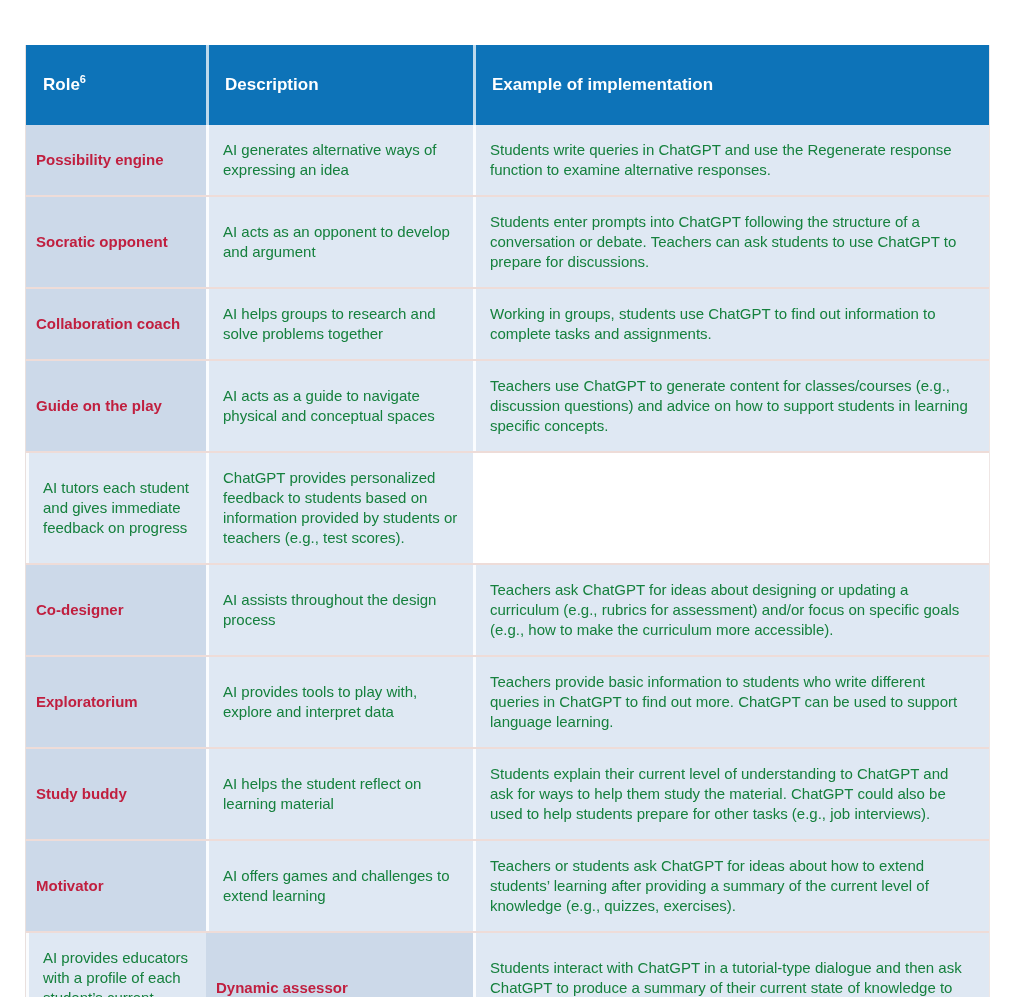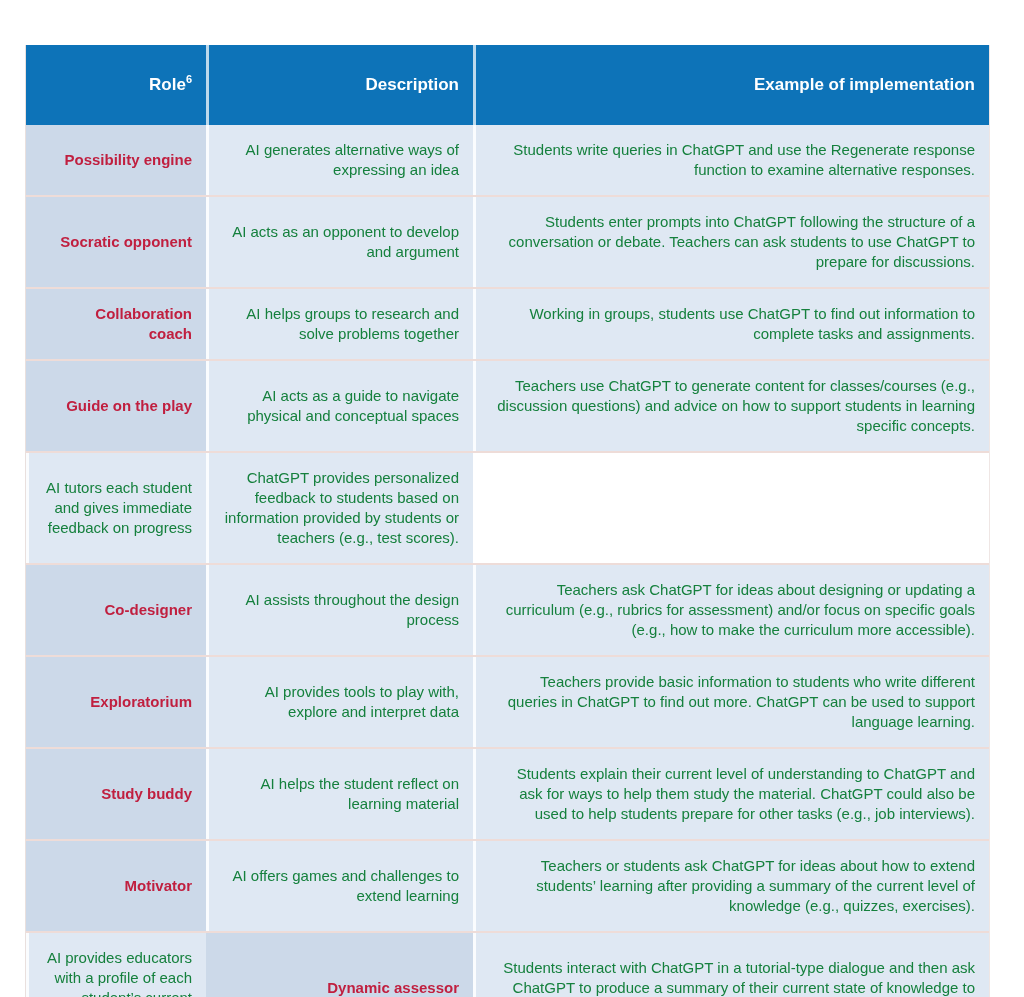--- a/index.html
+++ b/index.html
@@ -6,21 +6,20 @@
   html, body {
     width: 1024px;
     background: #ffffff;
     font-family: "Liberation Sans", "DejaVu Sans", sans-serif;
   }
   .page {
     position: relative;
     width: 840px;
     height: 997px;
     background: #ffffff;
-    text-align: right;
   }
   .table {
     position: absolute;
     left: 25px;
     top: 45px;
     width: 965px;
     border-bottom: 2px solid #eedcd8;
     border-left: 1px solid #e9e0de;
     border-right: 1px solid #efe6e4;
   }
@@ -40,28 +39,28 @@
     font-size: 15px;
     line-height: 20px;
     color: #15803d;
   }
   .header-row .cell {
     background: #0d73b8;
     color: #ffffff;
     font-weight: bold;
     font-size: 17px;
     min-height: 80px;
-    padding-left: 32px;
+    padding-left: 16px;
   }
   .header-row .role-cell { padding-left: 17px; }
   .role-cell {
     background: #ccd9e9;
     font-weight: bold;
     color: #c01f3f;
-    padding-left: 22px;
+    padding-left: 10px;
   }
   .desc-cell, .ex-cell {
     background: #dfe8f3;
     border-left: 3px solid #fafcfe;
   }
   .header-row .desc-cell, .header-row .ex-cell {
     border-left: 3px solid #bcd9ec;
     background: #0d73b8;
   }
   sup.fn {

